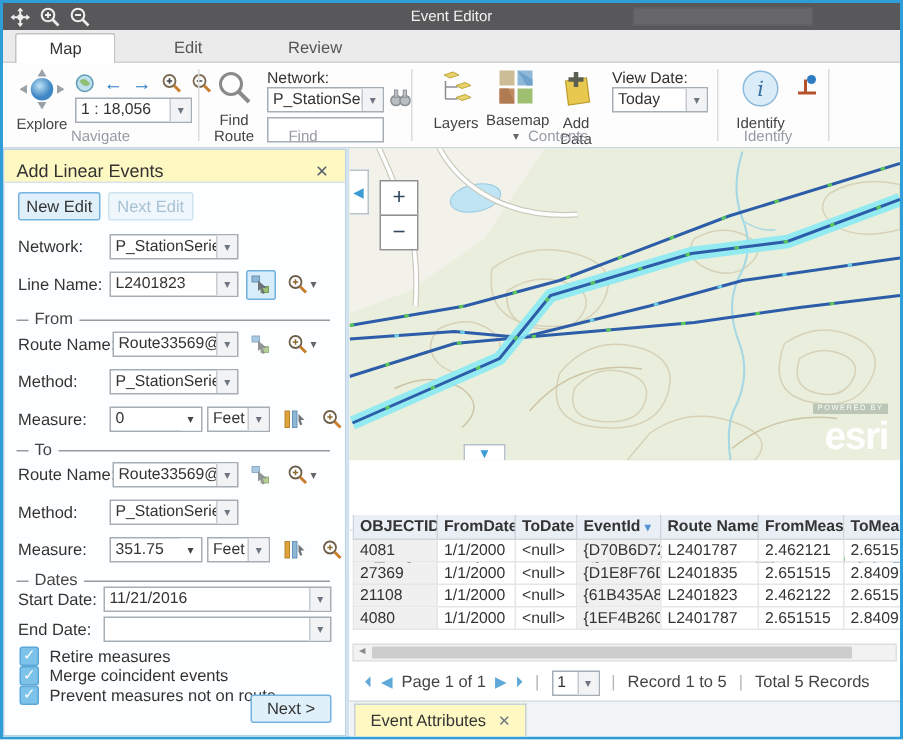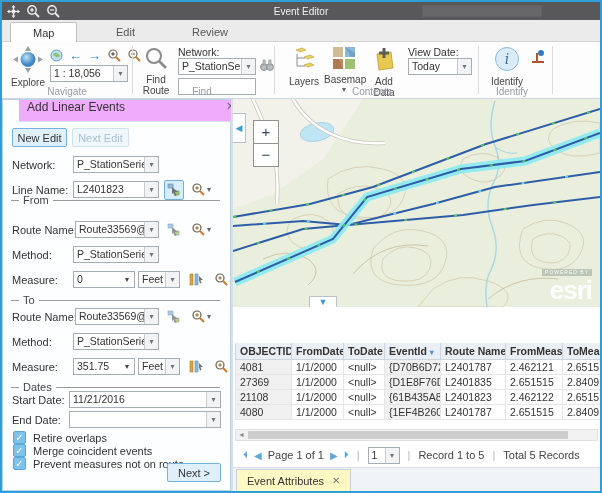--- a/index.html
+++ b/index.html
@@ -20,21 +20,21 @@
   .rdiv{position:absolute;top:4px;bottom:4px;width:1px;background:#ddd;}
   .rsec{position:absolute;bottom:1px;font-size:10px;color:#969ca3;text-align:center;}
   .rbtn-label{font-size:10px;color:#444;text-align:center;line-height:11px;}
   .combo{display:flex;align-items:stretch;background:#fff;border:1px solid #a6aeb5;height:17px;}
   .combo .txt{flex:1;font-size:10.5px;color:#333;padding:1px 3px 0 3px;white-space:nowrap;overflow:hidden;}
   .combo .btn{width:14px;background:#f1f3f5;border-left:1px solid #c7ccd1;color:#6d7680;font-size:8px;line-height:15px;text-align:center;}
   .combo .btn.flat{background:#fff;border-left:none;color:#444;}
   .caret{font-size:8px;color:#666;}
   
   #panel{position:absolute;left:0;top:97px;width:229px;height:392px;background:#fdfeff;border:1px solid #b9d2e4;}
-  #panel-header{position:absolute;left:0;top:0;width:100%;height:22px;background:#f0abfc;border-bottom:1px solid #d7e2ea;display:flex;align-items:flex-start;margin-left:16px;}
+  #panel-header{position:absolute;left:0;top:0;width:100%;height:22px;background:#fef9c3;border-bottom:1px solid #d7e2ea;display:flex;align-items:flex-end;}
   #panel-header .pt{flex:1;font-size:12px;color:#333;padding-left:8px;}
   #panel-header .px{width:20px;color:#5c6670;font-size:11px;}
   .plbl{position:absolute;font-size:11px;color:#333;}
   .psep{position:absolute;left:8px;right:10px;display:flex;align-items:center;font-size:11px;color:#444;}
   .psep::before{content:"";width:8px;height:1px;background:#9a9a9a;margin-right:4px;}
   .psep::after{content:"";flex:1;height:1px;background:#9a9a9a;margin-left:4px;}
   .pbtn{position:absolute;height:19px;font-size:11px;color:#333;background:#e0f0fb;border:1px solid #74b2df;border-radius:2px;display:flex;align-items:center;justify-content:center;}
   .pbtn.disabled{background:#f0f7fc;border-color:#cfe2ef;color:#a6c1d4;}
   .cb{position:absolute;width:13px;height:13px;background:#7cc2e9;border:1px solid #5ba8d8;border-radius:2px;color:#fff;font-size:10px;line-height:12px;text-align:center;}
   .cblbl{position:absolute;font-size:11px;color:#333;}
@@ -275,21 +275,21 @@
     <div class="abs" style="left:188px;top:82px;display:flex;align-items:center;gap:2px;">
       <svg width="14" height="14" viewBox="0 0 14 14">
           <circle cx="6" cy="6" r="4" fill="#fefefe" stroke="#6e5f4a" stroke-width="1.2"></circle>
           <line x1="9" y1="9" x2="13" y2="13" stroke="#c87d2e" stroke-width="2"></line>
           <line x1="4.2" y1="6" x2="7.8" y2="6" stroke="#8a6a2e" stroke-width="1"></line>
           <line x1="6" y1="4.2" x2="6" y2="7.8" stroke="#8a6a2e" stroke-width="1"></line>
         </svg>
       <span class="caret">▾</span>
     </div>
 
-    <div class="psep" style="top:94px;">
+    <div class="psep" style="top:107px;">
         <span>From</span>
       </div>
 
     <div class="plbl" style="left:9px;top:124px;">Route Name:</div>
     <div class="combo abs" style="left:72px;top:121px;width:84px;">
       <span class="txt">Route33569@Cent</span>
       <span class="btn">▾</span>
     </div>
     <div class="iconbox" style="left:161px;top:120px;">
       <svg width="14" height="14" viewBox="0 0 14 14" opacity=".75">
@@ -401,21 +401,21 @@
       <span class="txt">11/21/2016</span>
       <span class="btn">▾</span>
     </div>
     <div class="plbl" style="left:9px;top:314px;">End Date:</div>
     <div class="combo abs" style="left:66px;top:311px;width:152px;">
       <span class="txt"></span>
       <span class="btn">▾</span>
     </div>
 
     <div class="cb" style="left:10px;top:331px;"><span>✓</span></div>
-    <div class="cblbl" style="left:30px;top:332px;">Retire overlaps</div>
+    <div class="cblbl" style="left:30px;top:332px;">Retire measures</div>
     <div class="cb" style="left:10px;top:344px;"><span>✓</span></div>
     <div class="cblbl" style="left:30px;top:345px;">Merge coincident events</div>
     <div class="cb" style="left:10px;top:357px;"><span>✓</span></div>
     <div class="cblbl" style="left:30px;top:358px;">Prevent measures not on route</div>
 
     <div class="pbtn" style="left:164px;top:363px;width:54px;">
         <span>Next &gt;</span>
       </div>
   </div>
   <div class="splitv"></div>

